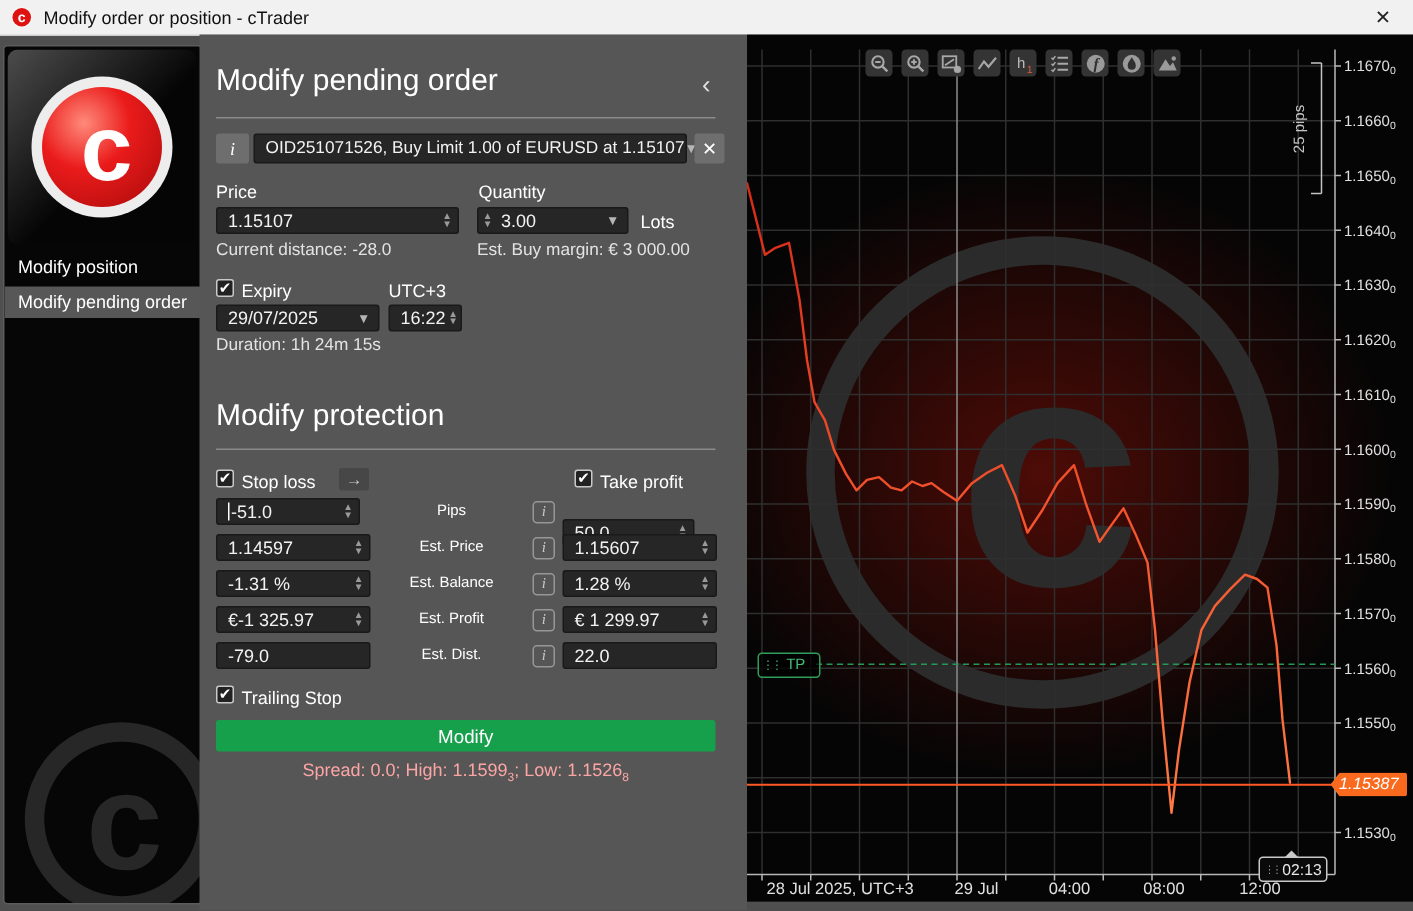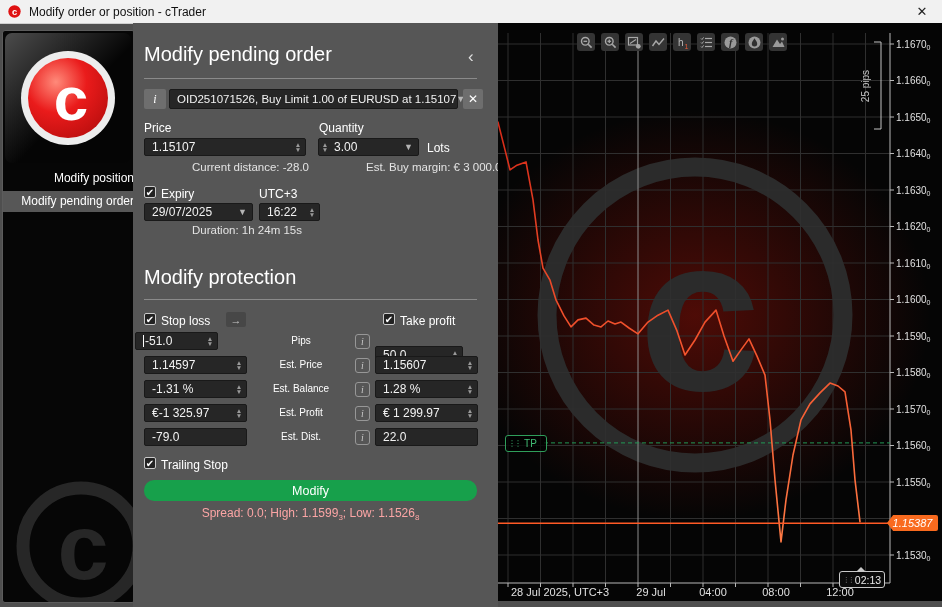--- a/index.html
+++ b/index.html
@@ -10,53 +10,53 @@
             border-bottom:1px solid #cfcfcf;display:flex;align-items:center;}
   .titlebar .appicon{width:15px;height:15px;margin-left:7px;}
   .titlebar .ttext{font-size:12px;color:#111;margin-left:7px;}
   .titlebar .close{margin-left:auto;width:40px;height:22px;display:flex;align-items:center;
             justify-content:center;font-size:13px;color:#222;cursor:default;}
   
   .sidebar{position:absolute;left:2px;top:30px;width:131px;height:571px;background:#060606;
            border:1px solid #5c5c5c;border-radius:3px;overflow:hidden;}
   .sidebar .logo{position:absolute;left:2px;top:2px;}
   .sideitem{position:absolute;left:0;width:131px;height:21px;line-height:21px;color:#fff;
-            font-size:12px;padding-left:9px;box-sizing:border-box;white-space:nowrap;text-align:right;}
+            font-size:12px;padding-left:9px;box-sizing:border-box;white-space:nowrap;}
   .sideitem.sel{background:#575757;}
   .sidewm{position:absolute;left:0;bottom:-14px;}
   
   .panel{position:absolute;left:133px;top:23px;width:365px;height:584px;background:#565656;}
   .panel *{box-sizing:border-box;}
   .ph{position:absolute;color:#fff;}
   .h1{font-size:20px;font-weight:400;}
   .chev{font-size:17px;color:#e0e0e0;}
   .sep{position:absolute;height:1px;background:#8a8a8a;left:11px;width:333px;}
   .lab{position:absolute;font-size:12px;color:#fff;white-space:nowrap;}
-  .sub{position:absolute;font-size:11.5px;color:#e3e3e3;white-space:nowrap;margin-left:48px;}
+  .sub{position:absolute;font-size:11.5px;color:#e3e3e3;white-space:nowrap;}
   .field{position:absolute;height:18px;background:#262626;border:1px solid #191919;border-radius:2px;
          display:flex;align-items:center;color:#f2f2f2;font-size:12px;padding-left:7px;}
   .fval{white-space:nowrap;}
   .stepper{margin-left:auto;display:flex;flex-direction:column;align-items:center;
            justify-content:center;width:14px;height:100%;color:#9a9a9a;}
   .stepper i{font-style:normal;font-size:6.5px;line-height:5px;}
   .caret{margin-left:auto;color:#b5b5b5;font-size:9px;padding-right:5px;}
   .lstep{display:flex;flex-direction:column;align-items:center;justify-content:center;
          width:12px;height:100%;color:#9a9a9a;margin-left:-4px;margin-right:3px;}
   .lstep i{font-style:normal;font-size:6.5px;line-height:5px;}
   .cb{position:absolute;width:12px;height:12px;background:#222;border:1px solid #c9c9c9;
       border-radius:2px;color:#fff;font-size:10px;line-height:11px;text-align:center;}
   .sqbtn{position:absolute;background:#6e6e6e;border-radius:2px;color:#fff;display:flex;
          align-items:center;justify-content:center;}
   .ibtn{position:absolute;width:15px;height:15px;border:1px solid #979797;border-radius:3px;
         color:#c9c9c9;font-size:10px;font-style:italic;font-family:"Liberation Serif",serif;
         display:flex;align-items:center;justify-content:center;background:transparent;}
   .prow-label{position:absolute;left:120px;width:96px;text-align:center;font-size:10px;color:#fff;}
   .tcursor{display:inline-block;width:1px;height:12px;background:#fff;margin-right:1px;}
   .modifybtn{position:absolute;left:11px;top:457px;width:333px;height:21px;background:#17a04b;
-        border-radius:10px;color:#fff;font-size:12.5px;display:flex;align-items:center;justify-content:center;}
+        border-radius:2px;color:#fff;font-size:12.5px;display:flex;align-items:center;justify-content:center;}
   .summary{position:absolute;left:11px;top:483px;width:333px;text-align:center;font-size:12px;color:#fca5a5;}
   .summary sub{font-size:8px;}
   
   .chart{position:absolute;left:498px;top:23px;width:444px;height:578px;background:#050505;}
   .chart svg.main{position:absolute;left:0;top:5px;}
   .ctoolbar{position:absolute;left:79px;top:10px;display:flex;gap:6px;}
   .cbtn{width:18px;height:18px;background:#343434;border-radius:3px;display:flex;
         align-items:center;justify-content:center;}
   .tpbadge{position:absolute;left:7px;top:412px;width:40px;height:15px;border:1px solid #2f9e5a;
         border-radius:3px;background:rgba(0,0,0,.75);color:#41bd74;font-size:10px;display:flex;
@@ -147,40 +147,40 @@
   <div class="sub" style="left:11px;top:138px">Current distance: -28.0</div>
   <div class="sub" style="left:185px;top:138px">Est. Buy margin: € 3 000.00</div>
 
   <div class="cb" style="left:11px;top:163px">✔</div>
   <div class="lab" style="left:28px;top:164px">Expiry</div>
   <div class="lab" style="left:126px;top:164px">UTC+3</div>
   <div class="field" style="left:11px;top:180px;width:109px">
     <span class="fval">29/07/2025</span>
     <span class="caret">▼</span>
   </div>
-  <div class="field" style="left:126px;top:180px;width:61px">
+  <div class="field" style="left:126px;top:180px;width:49px">
     <span class="fval">16:22</span>
     <span class="stepper">
         <i>▲</i>
         <i>▼</i>
       </span>
   </div>
   <div class="sub" style="left:11px;top:201px">Duration: 1h 24m 15s</div>
 
   <div class="ph h1" style="left:11px;top:243px">Modify protection</div>
   <div class="sep" style="top:276px"></div>
 
   <div class="cb" style="left:11px;top:290px">✔</div>
   <div class="lab" style="left:28px;top:291px">Stop loss</div>
   <div class="sqbtn" style="left:93px;top:289px;width:20px;height:15px;background:#474747;color:#c9c9c9;font-size:11px">→</div>
   <div class="cb" style="left:250px;top:290px">✔</div>
   <div class="lab" style="left:267px;top:291px">Take profit</div>
 
   <div>
-    <div class="field" style="left:2px;top:309px;width:83px">
+    <div class="field" style="left:11px;top:309px;width:96px">
       <span class="tcursor"></span>
       <span class="fval">-51.0</span>
       <span class="stepper">
           <i>▲</i>
           <i>▼</i>
         </span>
     </div>
     <div class="prow-label" style="top:312px">Pips</div>
     <div class="ibtn" style="left:222px;top:311px">i</div>
     <div class="field" style="left:242px;top:323px;width:88px">

